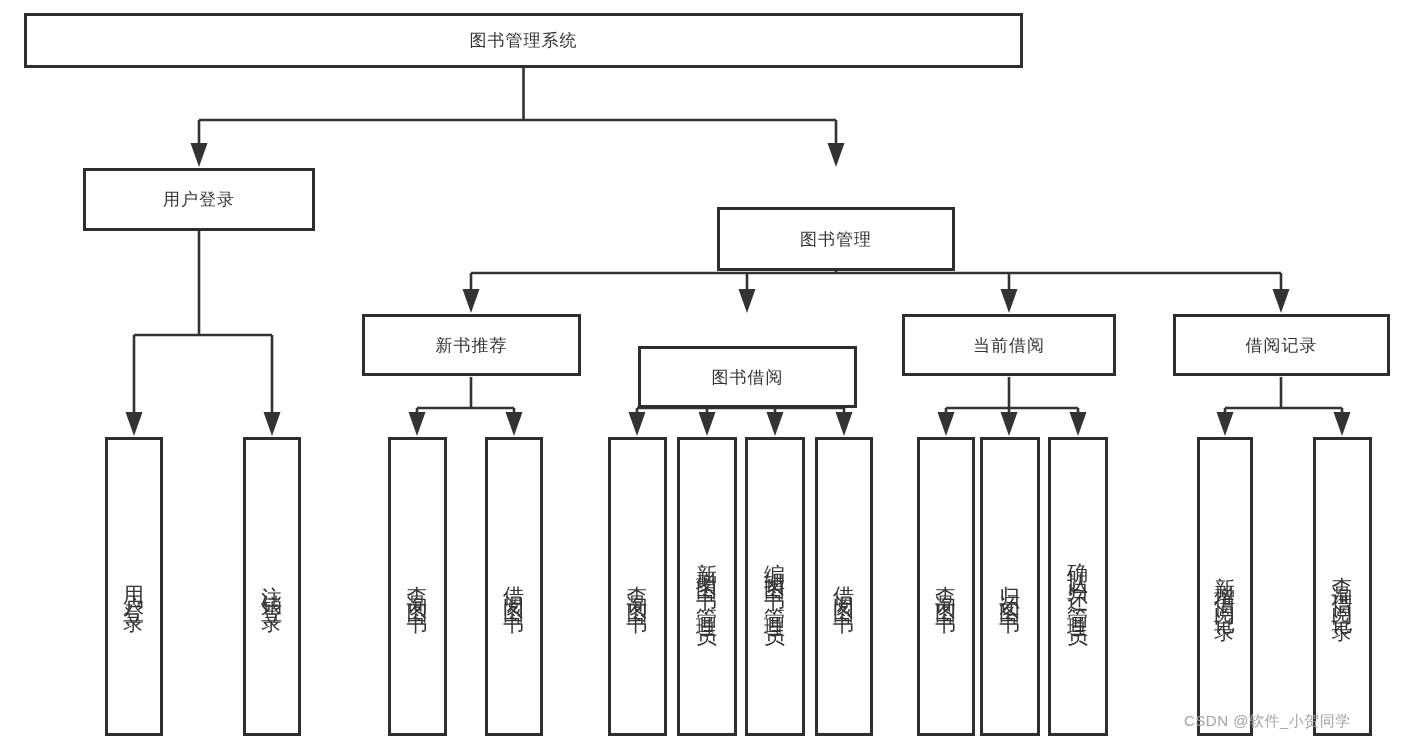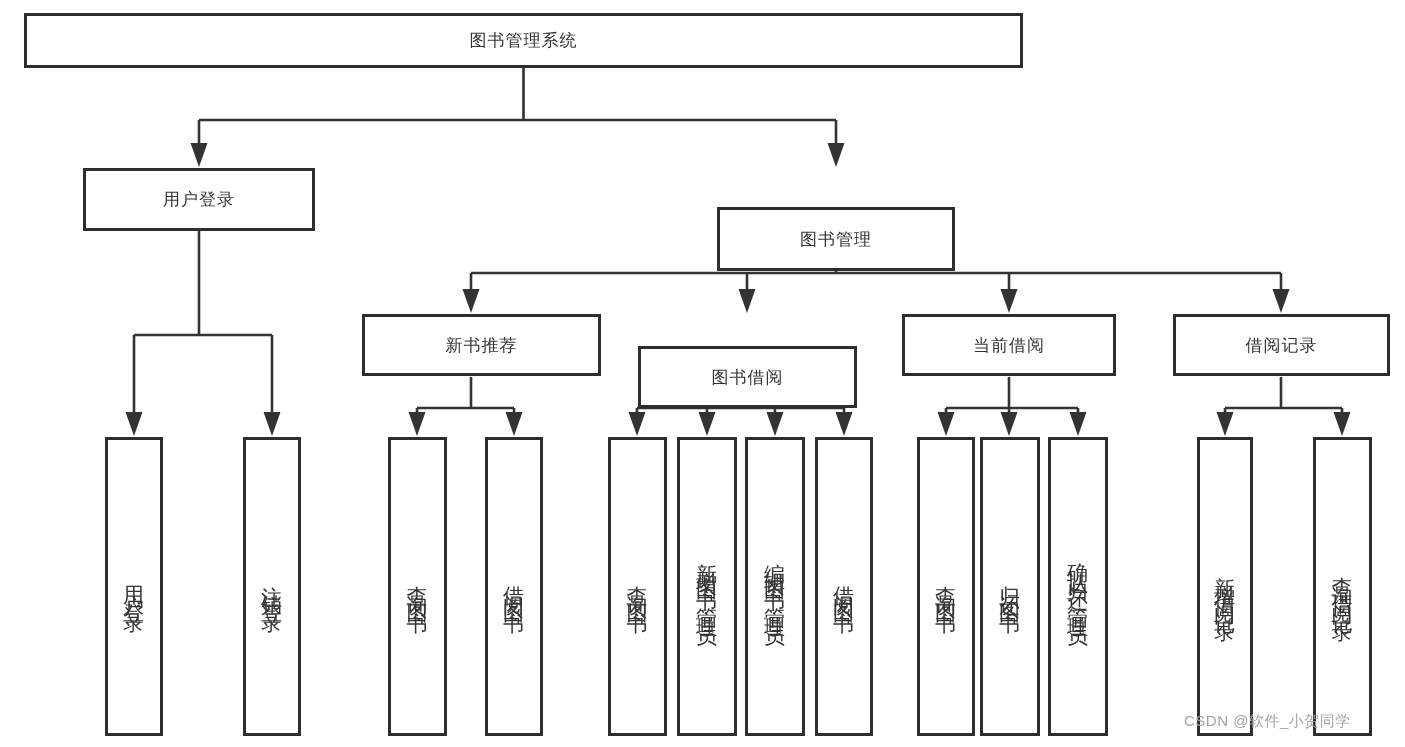--- a/index.html
+++ b/index.html
@@ -114,21 +114,21 @@
     <span>图书管理系统</span>
   </div>
 
   <div class="node hbox" style="left:83px; top:168px; width:232px; height:63px;">
     <span>用户登录</span>
   </div>
   <div class="node hbox" style="left:717px; top:168px; width:238px; height:64px;margin-top:39px;">
     <span>图书管理</span>
   </div>
 
-  <div class="node hbox" style="left:362px; top:314px; width:239px; height:62px;">
+  <div class="node hbox" style="left:362px; top:314px; width:219px; height:62px;">
     <span>新书推荐</span>
   </div>
   <div class="node hbox" style="left:638px; top:314px; width:219px; height:62px;margin-top:32px;">
     <span>图书借阅</span>
   </div>
   <div class="node hbox" style="left:902px; top:314px; width:214px; height:62px;">
     <span>当前借阅</span>
   </div>
   <div class="node hbox" style="left:1173px; top:314px; width:217px; height:62px;">
     <span>借阅记录</span>

